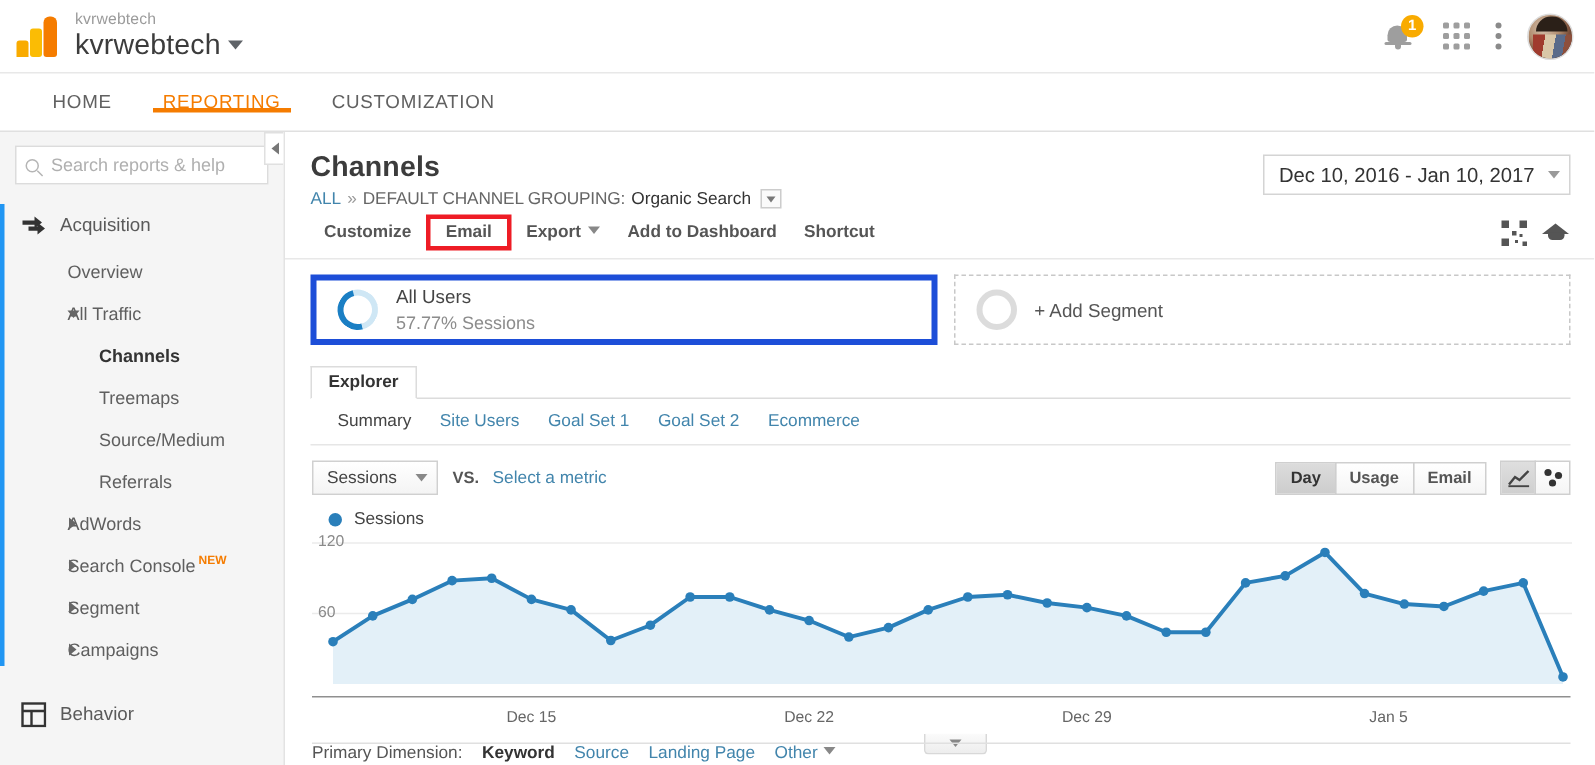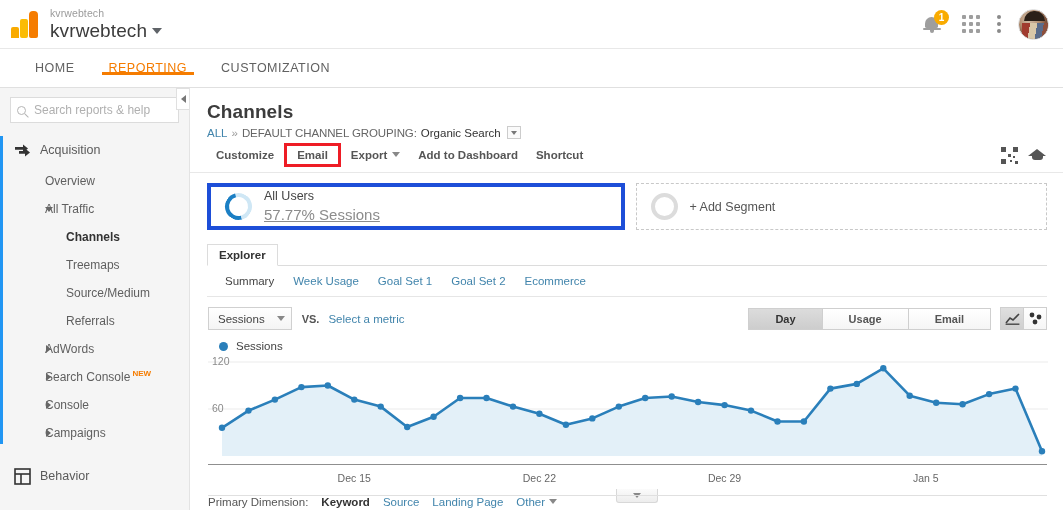--- a/index.html
+++ b/index.html
@@ -373,21 +373,21 @@
     border-right-color: #cfe7f5;
     transform: rotate(30deg);
     flex: 0 0 auto;
   }
   .donut.empty {
     border: 4px solid #dcdcdc;
     transform: none;
   }
   .seg-txt { margin-left: 12px; line-height: 1.35; }
   .seg-name { font-size: 12.5px; color: #444; }
-  .seg-sub { font-size: 15px; color: #8c8c8c; text-decoration: underline; }
+  .seg-sub { font-size: 12px; color: #8c8c8c; }
   .seg-add { margin-left: 12px; font-size: 12.5px; color: #555; }
 
   
   .exp-tabs {
     margin: 12px 16px 0 17px;
     display: flex;
     align-items: flex-end;
     border-bottom: 1px solid #dcdcdc;
     height: 24px;
   }
@@ -433,21 +433,21 @@
   }
   .vs-label { font-size: 11px; font-weight: bold; color: #555; margin: 0 9px 0 10px;}
   .metric-link { font-size: 11.5px; color: #4285ac; cursor: pointer; }
 
   .gran { margin-left: auto; display: flex; align-items: center; gap: 10px; }
   .gran-group { display: flex; }
   .gran-btn {
     border: 1px solid #cfcfcf;
     background: linear-gradient(#fff,#f5f5f5);
     font-size: 11px; font-weight: bold; color: #555;
-    padding: 4px 26px;
+    padding: 4px 9px;
     margin-left: -1px;
     cursor: pointer;
   }
   .gran-btn.active { background: linear-gradient(#dcdcdc,#cdcdcd); color:#333; }
   .chart-type-group { display: flex; }
   .ct-btn {
     border: 1px solid #cfcfcf;
     background: linear-gradient(#fff,#f5f5f5);
     width: 24px; height: 23px;
     margin-left: -1px;
@@ -624,21 +624,21 @@
         <i class="tri"></i>
         <span>AdWords</span>
       </div>
       <div class="nav-sub">
         <i class="tri"></i>
         <span>Search Console</span>
           <span class="badge-new">NEW</span>
       </div>
       <div class="nav-sub">
         <i class="tri"></i>
-        <span>Console</span>
+        <span>Segment</span>
       </div>
       <div class="nav-sub">
         <i class="tri"></i>
         <span>Campaigns</span>
       </div>
     </div>
 
     <div class="sec-head" style="margin-top:12px">
       <span class="sec-icon">
         <svg width="17" height="17" viewBox="0 0 17 17">
@@ -664,20 +664,24 @@
         <div class="breadcrumb">
           <span class="crumb-link">ALL</span>
           <span class="sep">»</span>
           <span class="crumb-label">DEFAULT CHANNEL GROUPING:</span>
           <span class="crumb-val">Organic Search</span>
           <span class="mini-drop">
               <i></i>
             </span>
         </div>
       </div>
+      <div class="daterange">
+        <span>Dec 10, 2016 - Jan 10, 2017</span>
+          <i></i>
+      </div>
     </div>
 
     <div class="toolbar">
       <div class="tool-btn">Customize</div>
       <div class="tool-btn highlighted">Email</div>
       <div class="tool-btn"><span>Export</span><i class="c"></i></div>
       <div class="tool-btn">Add to Dashboard</div>
       <div class="tool-btn">Shortcut</div>
       <div class="toolbar-icons">
         <div class="qr-icon"></div>
@@ -698,21 +702,21 @@
         <span class="seg-add">+ Add Segment</span>
       </div>
     </div>
 
     <div class="exp-tabs">
       <div class="exp-tab">Explorer</div>
     </div>
 
     <div class="sub-tabs">
       <div class="sub-tab active">Summary</div>
-      <div class="sub-tab">Week Usage</div>
+      <div class="sub-tab">Site Users</div>
       <div class="sub-tab">Goal Set 1</div>
       <div class="sub-tab">Goal Set 2</div>
       <div class="sub-tab">Ecommerce</div>
     </div>
 
     <div class="metric-row">
       <div class="metric-select">
         <span>Sessions</span>
           <i></i>
       </div>

